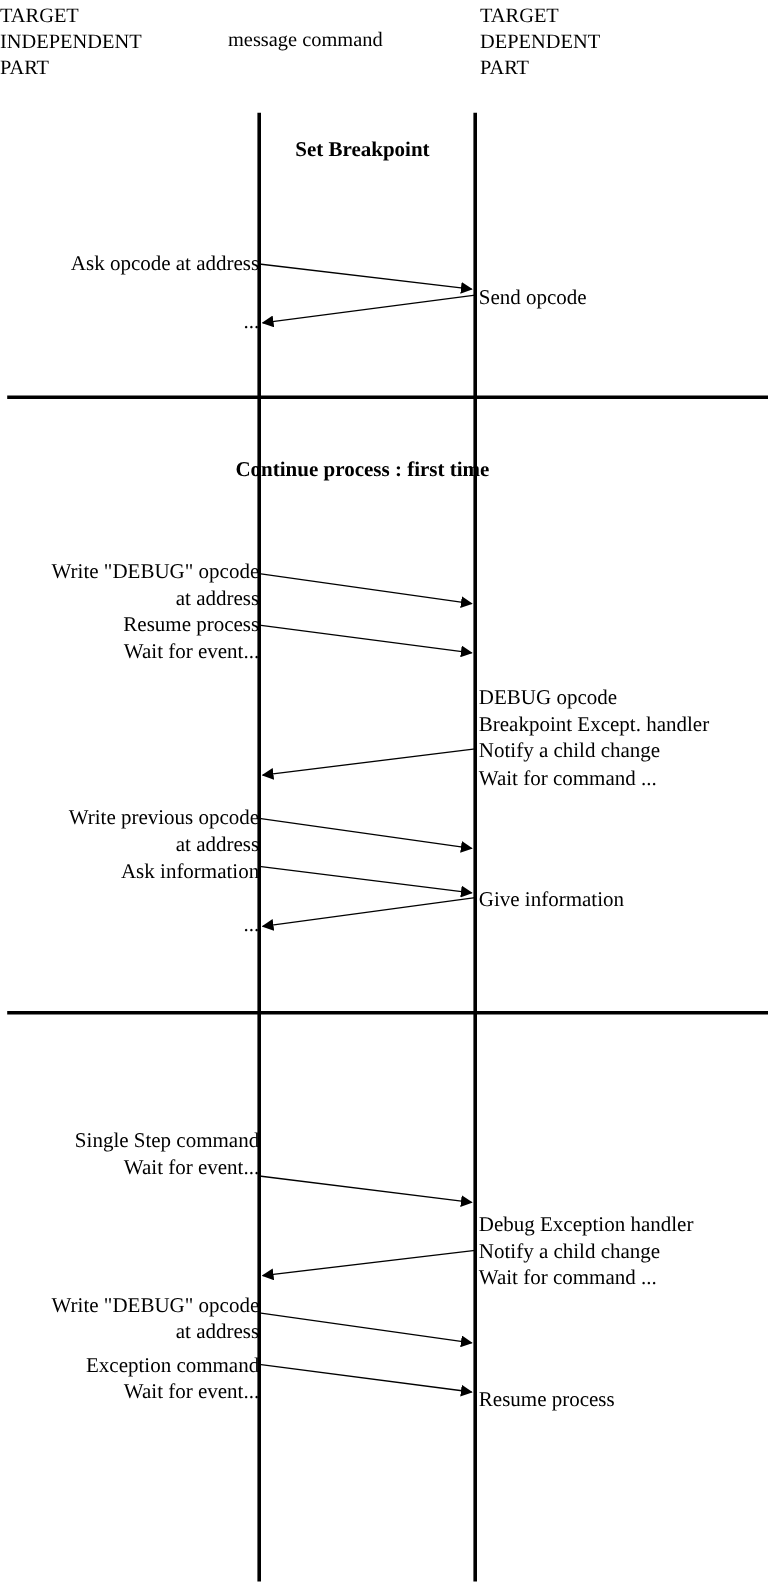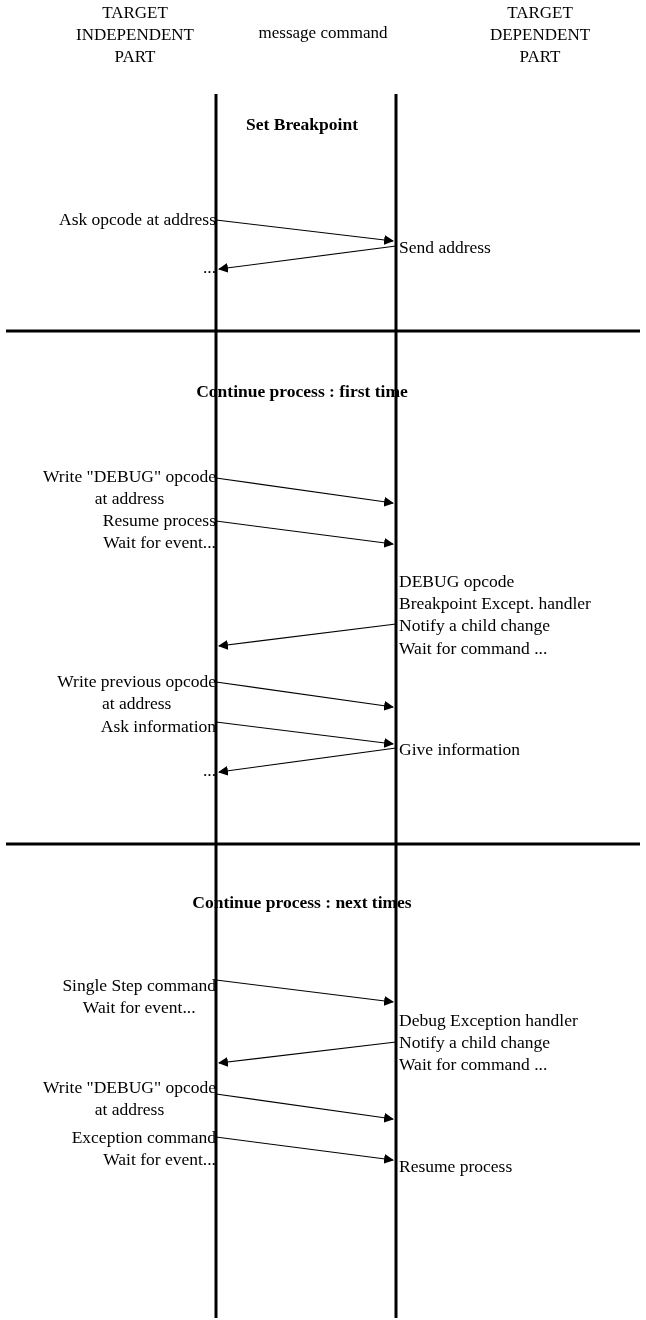--- a/index.html
+++ b/index.html
@@ -11,44 +11,42 @@
     position: relative;
     width: 646px;
     height: 1320px;
     background: #ffffff;
     font-family: "Liberation Serif", "DejaVu Serif", serif;
     color: #000000;
     overflow: hidden;
   }
   .col-header {
     position: absolute;
-    text-align: center;
     font-size: 17px;
     line-height: 1.28;
     white-space: pre-line;
-    padding-left: 20px;
   }
   #hdr-left  { left: 0px;   top: 2px;  width: 230px; }
   #hdr-mid   { left: 190px; top: 22px; width: 226px; }
   #hdr-right { left: 400px; top: 2px;  width: 240px; }
 
   .section-title {
     position: absolute;
     font-weight: bold;
     font-size: 17.5px;
     text-align: center;
     white-space: nowrap;
   }
   #title-0 { left: 102px; top: 114px; width: 400px; }
   #title-1 { left: 102px; top: 381px; width: 400px; }
   #title-2 { left: 102px; top: 892px; width: 400px; }
 
   .label-left {
     position: absolute;
-    text-align: center;
+    text-align: right;
     font-size: 17.5px;
     line-height: 1.27;
     white-space: pre-line;
     right: 430px;      
   }
   .label-right {
     position: absolute;
     text-align: left;
     font-size: 17.5px;
     line-height: 1.27;
@@ -78,43 +76,42 @@
   <div class="col-header" id="hdr-left">TARGET
 INDEPENDENT
 PART</div>
   <div class="col-header" id="hdr-mid">message command</div>
   <div class="col-header" id="hdr-right">TARGET
 DEPENDENT
 PART</div>
 
   <div class="section-title" id="title-0">Set Breakpoint</div>
   <div class="section-title" id="title-1">Continue process : first time</div>
-  <div class="section-title" id="title-2">Continue process : next times</div>
 
   <div class="label-left" style="top:208px;">Ask opcode at address</div>
   <div class="label-dots" style="top:257px;">...</div>
-  <div class="label-right" style="top:236px;">Send address</div>
+  <div class="label-right" style="top:236px;">Send opcode</div>
 
   <div class="label-left" style="top:465px;">Write "DEBUG" opcode
 at address</div>
   <div class="label-left" style="top:509px;">Resume process</div>
   <div class="label-left" style="top:531px;">Wait for event...</div>
 
   <div class="label-right" style="top:570px;">DEBUG opcode
  Breakpoint Except. handler
  Notify a child change
 Wait for command ...</div>
 
   <div class="label-left" style="top:670px;">Write previous opcode
 at address</div>
   <div class="label-left" style="top:715px;margin-left:39px;">Ask information</div>
   <div class="label-right" style="top:738px;">Give information</div>
   <div class="label-dots" style="top:760px;">...</div>
 
-  <div class="label-left" style="top:974px;margin-left:18px;">Single Step command
+  <div class="label-left" style="top:939px;margin-left:18px;">Single Step command
 Wait for event...</div>
   <div class="label-right" style="top:1009px;">Debug Exception handler
 Notify a child change
 Wait for command ...</div>
   <div class="label-left" style="top:1076px;">Write "DEBUG" opcode
 at address</div>
   <div class="label-left" style="top:1126px;">Exception command</div>
   <div class="label-left" style="top:1148px;">Wait for event...</div>
   <div class="label-right" style="top:1155px;">Resume process</div>
 

